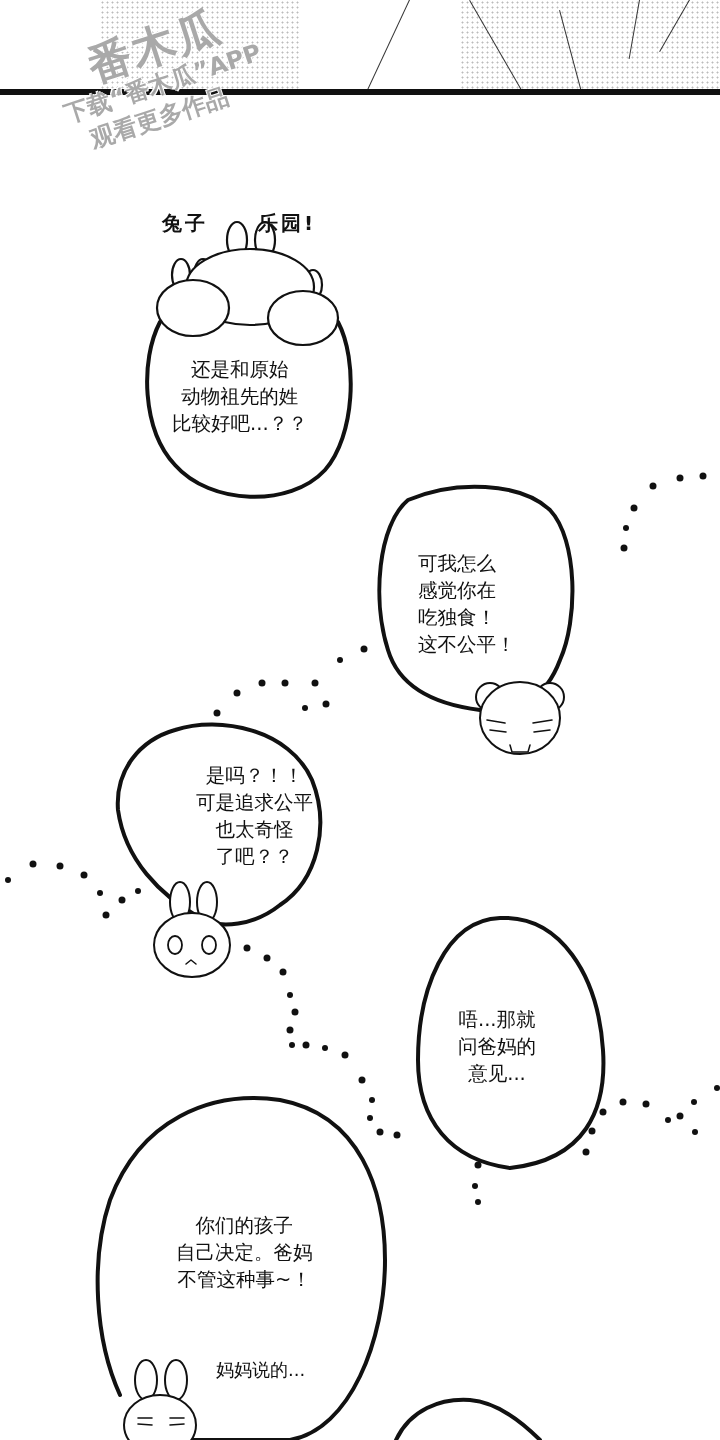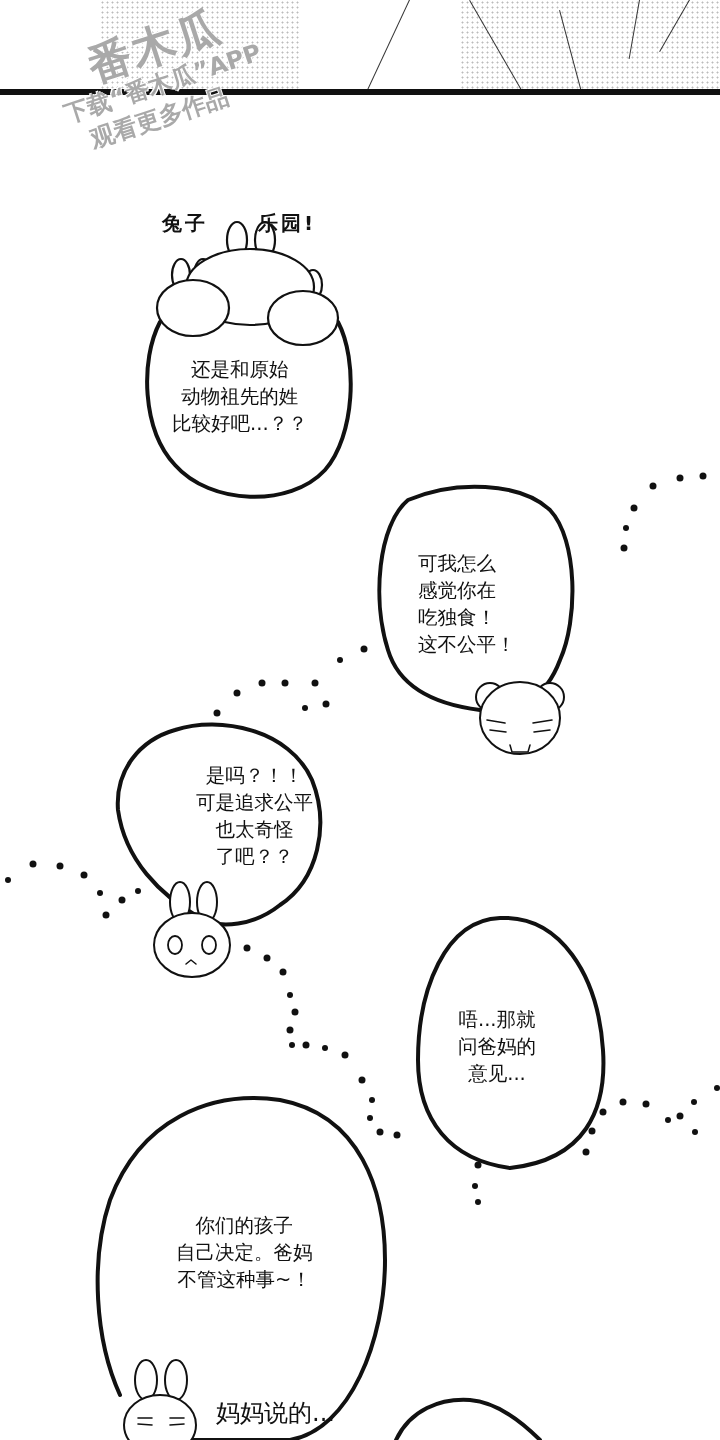--- a/index.html
+++ b/index.html
@@ -13,21 +13,21 @@
   .watermark { position: absolute; color: rgba(140,140,140,0.75); font-weight: bold; transform: rotate(-18deg);
                transform-origin: left top; white-space: nowrap;
                text-shadow: 1px 1px 0 #fff, -1px -1px 0 #fff; }
   .wm-logo { left: 80px; top: 40px; font-size: 44px; letter-spacing: 2px; }
   .wm-line1 { left: 60px; top: 100px; font-size: 24px; }
   .wm-line2 { left: 86px; top: 125px; font-size: 24px; }
   .sketch-line { position: absolute; background: #333; transform-origin: left top; height: 1.2px; }
   svg.art { position: absolute; left: 0; top: 0; }
   .bubble-text { position: absolute; font-size: 19.5px; line-height: 27px; text-align: center; color: #111; white-space: pre; }
   .title-text { position: absolute; font-size: 20px; font-weight: bold; letter-spacing: 3px; white-space: nowrap; }
-  .caption { position: absolute; font-size: 24px; white-space: nowrap; margin-top: 39px; }
+  .caption { position: absolute; font-size: 18px; white-space: nowrap; }
 </style>
 </head>
 <body>
 
 <div class="top-panel">
   <div class="halftone" style="left:100px;width:200px;"></div>
   <div class="halftone" style="left:460px;width:260px;"></div>
   <div class="sketch-line" style="left:410px;top:0;width:120px;transform:rotate(115deg);"></div>
   <div class="sketch-line" style="left:470px;top:0;width:110px;transform:rotate(60deg);"></div>
   <div class="sketch-line" style="left:560px;top:10px;width:100px;transform:rotate(75deg);"></div>

